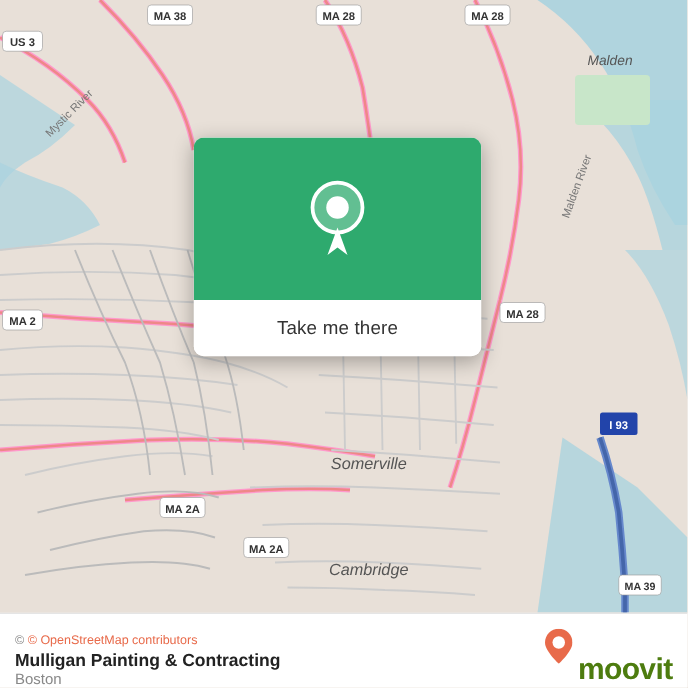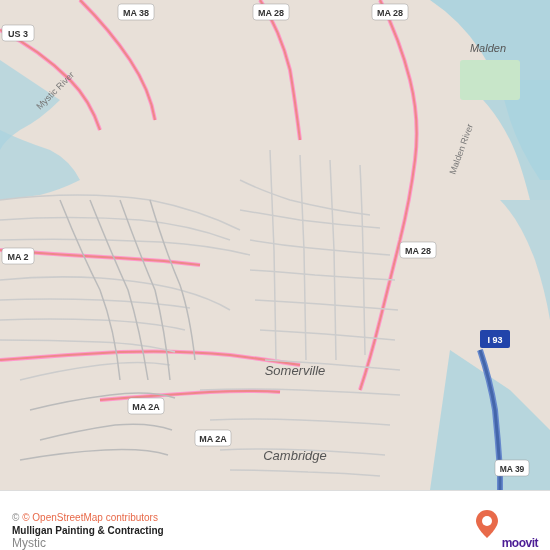--- a/index.html
+++ b/index.html
@@ -84,21 +84,21 @@
       display: flex;
       flex-direction: column;
     }
 
     #copyright-text {
       font-size: 10px;
       color: #888;
     }
 
     #location-title {
-      font-size: 10px;
+      font-size: 14px;
       font-weight: 600;
       color: #222;
       margin-top: 2px;
     }
 
     #location-subtitle {
       font-size: 12px;
       color: #888;
     }
 
@@ -107,23 +107,23 @@
       align-items: center;
       gap: 4px;
     }
 
     #moovit-pin {
       width: 22px;
       height: 28px;
     }
 
     #moovit-text {
-      font-size: 12px;
+      font-size: 24px;
       font-weight: 700;
-      color: #4c1d95;
+      color: #4d7c0f;
       letter-spacing: -0.5px;
       margin-top: 38px;
     }
   </style>
 </head>
 <body>
 
 <div id="map-container">
 
   <svg id="map-svg" viewBox="0 0 550 490" xmlns="http://www.w3.org/2000/svg">
@@ -240,29 +240,41 @@
 
     <text x="295" y="460" font-size="13" text-anchor="middle" fill="#555" font-style="italic">Cambridge</text>
 
     <text x="488" y="52" font-size="11" text-anchor="middle" fill="#555" font-style="italic">Malden</text>
 
     <text x="455" y="175" font-size="9" fill="#777" transform="rotate(-70 455 175)">Malden River</text>
 
     <text x="40" y="110" font-size="9" fill="#777" transform="rotate(-45 40 110)">Mystic River</text>
   </svg>
 
+  <div id="popup-card">
+    <div id="popup-green-area">
+
+      <svg id="popup-pin-icon" viewBox="0 0 52 62" xmlns="http://www.w3.org/2000/svg">
+        <circle cx="26" cy="22" r="20" fill="rgba(255,255,255,0.25)" stroke="white" stroke-width="3"></circle>
+        <circle cx="26" cy="22" r="9" fill="white"></circle>
+        <path d="M26 38 L18 60 L26 54 L34 60 Z" fill="white"></path>
+      </svg>
+    </div>
+    <button id="popup-button">Take me there</button>
+
+  </div>
 </div>
 
 <div id="bottom-bar">
   <div id="bottom-left">
     <span id="copyright-text">
       <span>© </span><span style="color:#e86a4a; cursor:pointer;">© OpenStreetMap contributors</span>
     </span>
     <span id="location-title">Mulligan Painting &amp; Contracting</span>
-    <span id="location-subtitle">Mystic</span>
+    <span id="location-subtitle">Boston</span>
   </div>
   <div id="moovit-logo">
 
     <svg id="moovit-pin" viewBox="0 0 22 28" xmlns="http://www.w3.org/2000/svg">
       <path d="M11 0 C4.9 0 0 4.9 0 11 C0 18 11 28 11 28 C11 28 22 18 22 11 C22 4.9 17.1 0 11 0 Z" fill="#e86a4a"></path>
       <circle cx="11" cy="11" r="5" fill="white"></circle>
     </svg>
     <span id="moovit-text">moovit</span>
   </div>
 </div>

